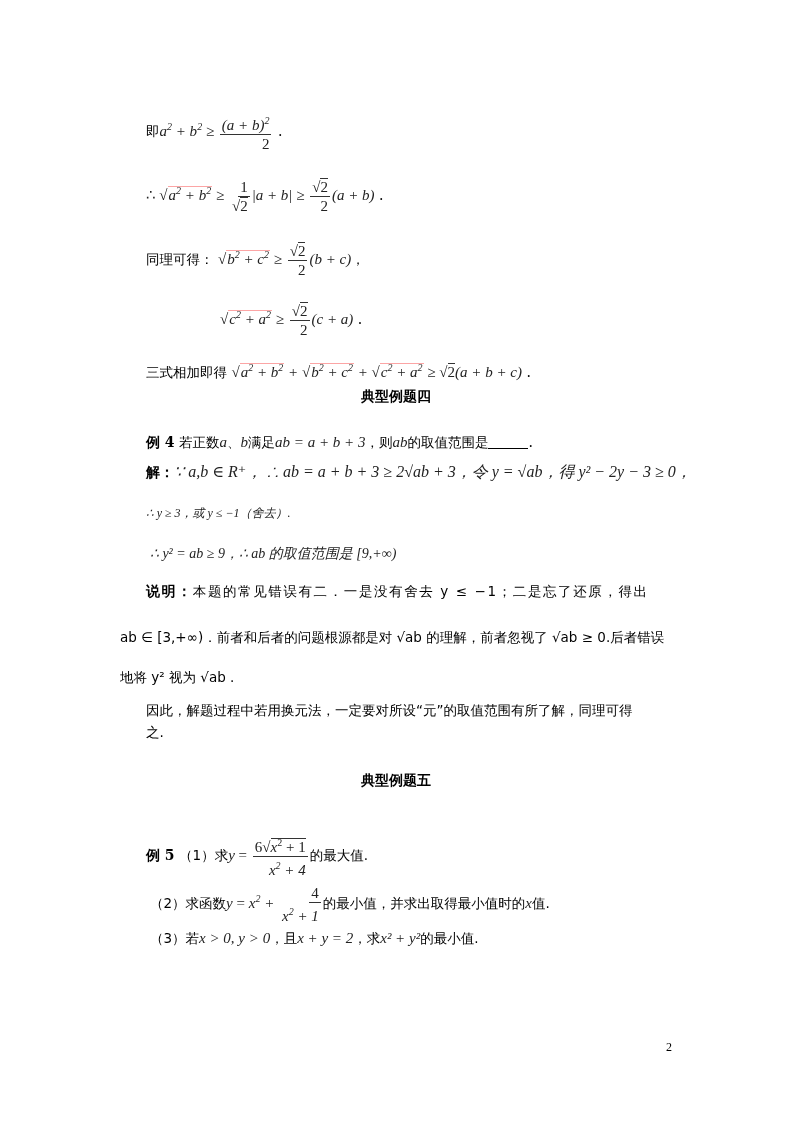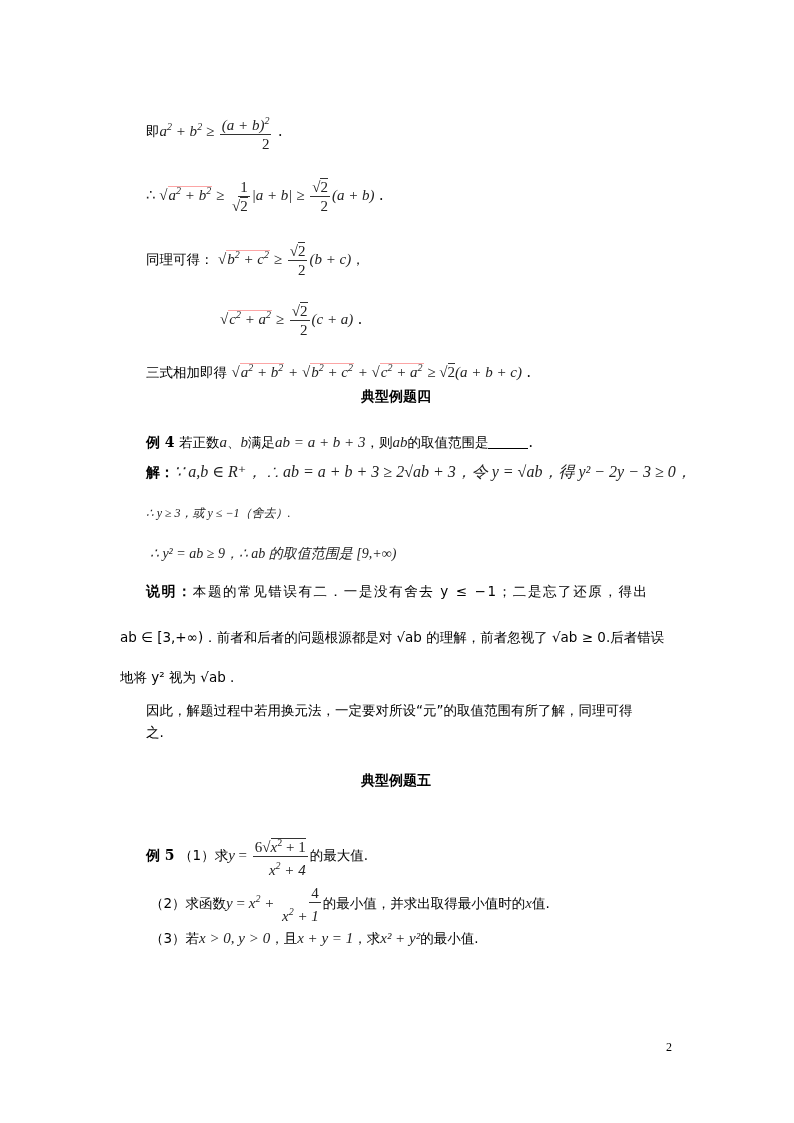--- a/index.html
+++ b/index.html
@@ -112,16 +112,16 @@
 </div>
 
 <div class="line" style="left:150px; top:884px;">
   <span class="cn">（2）求函数</span><span class="m">y <span class="mr">=</span> x<sup>2</sup> + <span class="frac">
         <span class="num mr">4</span>
         <span class="den"><i>x</i><sup>2</sup> + 1</span>
       </span></span><span class="cn">的最小值，并求出取得最小值时的</span><span class="m">x</span><span class="cn">值.</span>
 </div>
 
 <div class="line" style="left:150px; top:928px;">
-  <span class="cn">（3）若</span><span class="m">x &gt; 0, y &gt; 0</span><span class="cn">，且</span><span class="m">x + y = 1</span><span class="cn">，求</span><span class="m">x² + y²</span><span class="cn">的最小值.</span>
+  <span class="cn">（3）若</span><span class="m">x &gt; 0, y &gt; 0</span><span class="cn">，且</span><span class="m">x + y = 2</span><span class="cn">，求</span><span class="m">x² + y²</span><span class="cn">的最小值.</span>
 </div>
 
 <div class="pagenum">2</div>
 
 </body></html>

